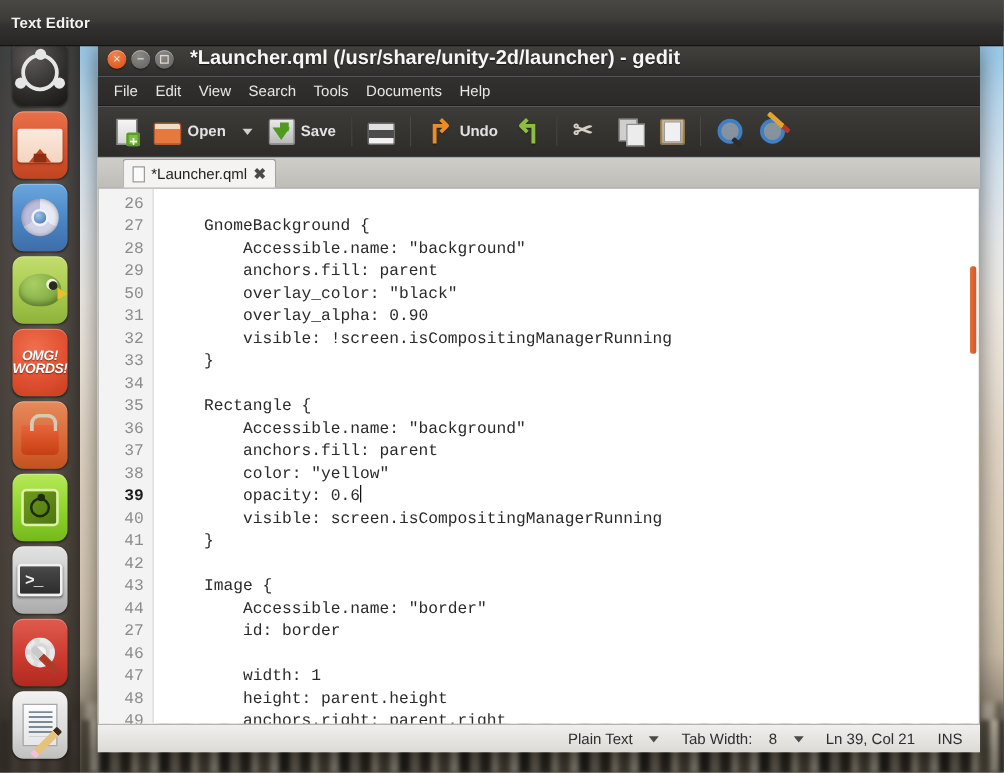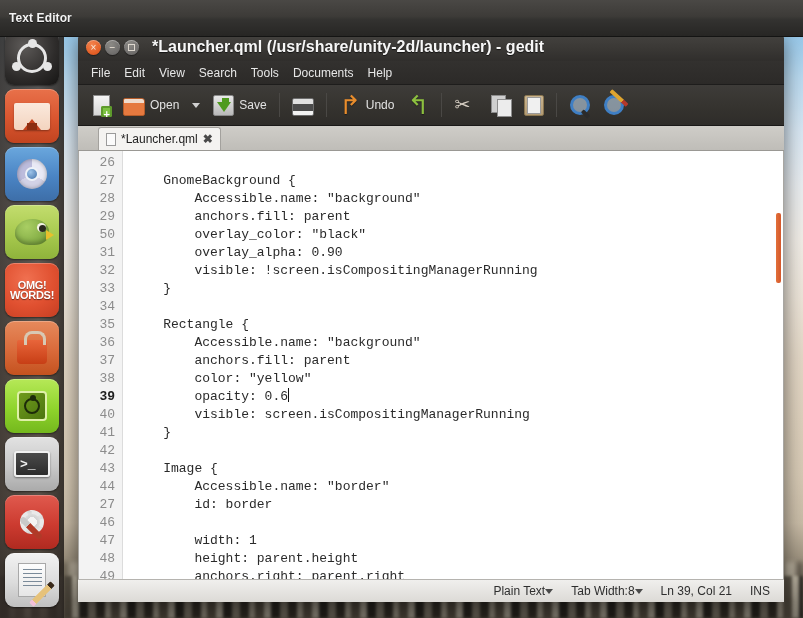--- a/index.html
+++ b/index.html
@@ -71,26 +71,27 @@
   }
 
   
   #launcher {
     position: absolute; left: 0; top: 25px; width: 64px; height: 593px;
     background: linear-gradient(to right, rgba(48,42,38,.88) 0%, rgba(62,54,48,.80) 60%, rgba(40,35,31,.90) 100%);
     z-index: 30;
     padding-top: 3px;
   }
   .launcher-item {
-    width: 54px; height: 54px;
+    width: 44px; height: 54px;
     margin: 3px auto 4px auto;
     border-radius: 9px;
     position: relative;
     overflow: hidden;
     box-shadow: 0 1px 2px rgba(0,0,0,.5), inset 0 1px 0 rgba(255,255,255,.25);
+    font-style: italic;
   }
   .li-inner { position:absolute; inset:0; display:flex; align-items:center; justify-content:center; }
 
   
   .ic-ubuntu  { background: radial-gradient(circle at 35% 28%, #5d5a58 0%, #2e2c2b 60%, #161514 100%); }
   .ic-files   { background: linear-gradient(to bottom, #e8714a 0%, #d9552f 55%, #c14420 100%); }
   .ic-chrome  { background: linear-gradient(to bottom, #6aa7dd 0%, #4a84c4 55%, #3d6ea8 100%); }
   .ic-bird    { background: linear-gradient(to bottom, #c3dd6e 0%, #a7c94e 55%, #8fb33b 100%); }
   .ic-omg     { background: radial-gradient(circle at 40% 30%, #f07050 0%, #e05030 55%, #c63e22 100%); }
   .ic-software{ background: linear-gradient(to bottom, #e68a5c 0%, #d96a3a 55%, #c4521f 100%); }
@@ -177,21 +178,21 @@
   }
   .menu-item { color:#e7e7e7; font-size:12px; padding: 2px 7px; border-radius:3px; }
 
   #toolbar {
     height: 41px; flex: none;
     background: linear-gradient(to bottom, #3e3c39 0%, #35332f 55%, #2e2c29 100%);
     display:flex; align-items:center; padding: 0 6px;
     border-bottom: 1px solid #1a1918;
     gap: 1px;
   }
-  .tb-btn { display:flex; align-items:center; gap:5px; padding: 3px 6px; border-radius:3px; height:32px; }
+  .tb-btn { display:flex; align-items:center; gap:5px; padding: 3px 6px; border-radius:3px; height:32px;font-weight:bold; }
   .tb-label { color:#e2e2e2; font-size:12px; }
   .tb-sep { width:1px; height:24px; background:#212020; border-right:1px solid #4a4845; margin:0 5px; }
 
   
   .ti { width:24px; height:24px; position:relative; flex:none; }
   .ti-doc  { background:linear-gradient(to bottom,#f5f5f5,#d6d6d6); border:1px solid #8d8d8d; width:17px;height:21px; margin-left:3px; }
   .ti-doc::after { content:""; position:absolute; right:-3px; bottom:-2px; width:11px;height:11px; background:#7cc242; border-radius:2px;
                    box-shadow: inset 0 0 0 2px #5d9a2b; }
   .ti-doc::before { content:"+"; position:absolute; right:-1px; bottom:-5px; color:#fff; font-size:11px; font-weight:bold; z-index:2; line-height:11px;}
   .ti-open { width:22px;height:18px; margin-top:4px; background:linear-gradient(to bottom,#f0dccd 0 26%, #e5793f 26% 100%); border:1px solid #b45c2a; border-radius:2px 3px 2px 2px; }
@@ -261,21 +262,21 @@
   }
 
   #statusbar {
     height: 23px; flex:none;
     background: linear-gradient(to bottom,#f0efed,#dcdad6);
     border-top:1px solid #b5b3af;
     display:flex; align-items:center; justify-content:flex-end;
     gap:18px; padding-right:14px;
     font-size:12px; color:#2e2e2e;
   }
-  .sb-item { display:flex; align-items:center; gap:0; }
+  .sb-item { display:flex; align-items:center; gap:13px; }
   .caretdown { width:0;height:0;border-left:4px solid transparent;border-right:4px solid transparent;border-top:5px solid #4a4a4a; }
 </style>
 </head>
 <body>
 
 <div id="desktop">
   <div class="cityband2"></div>
   <div class="cityband"></div>
 </div>
 

